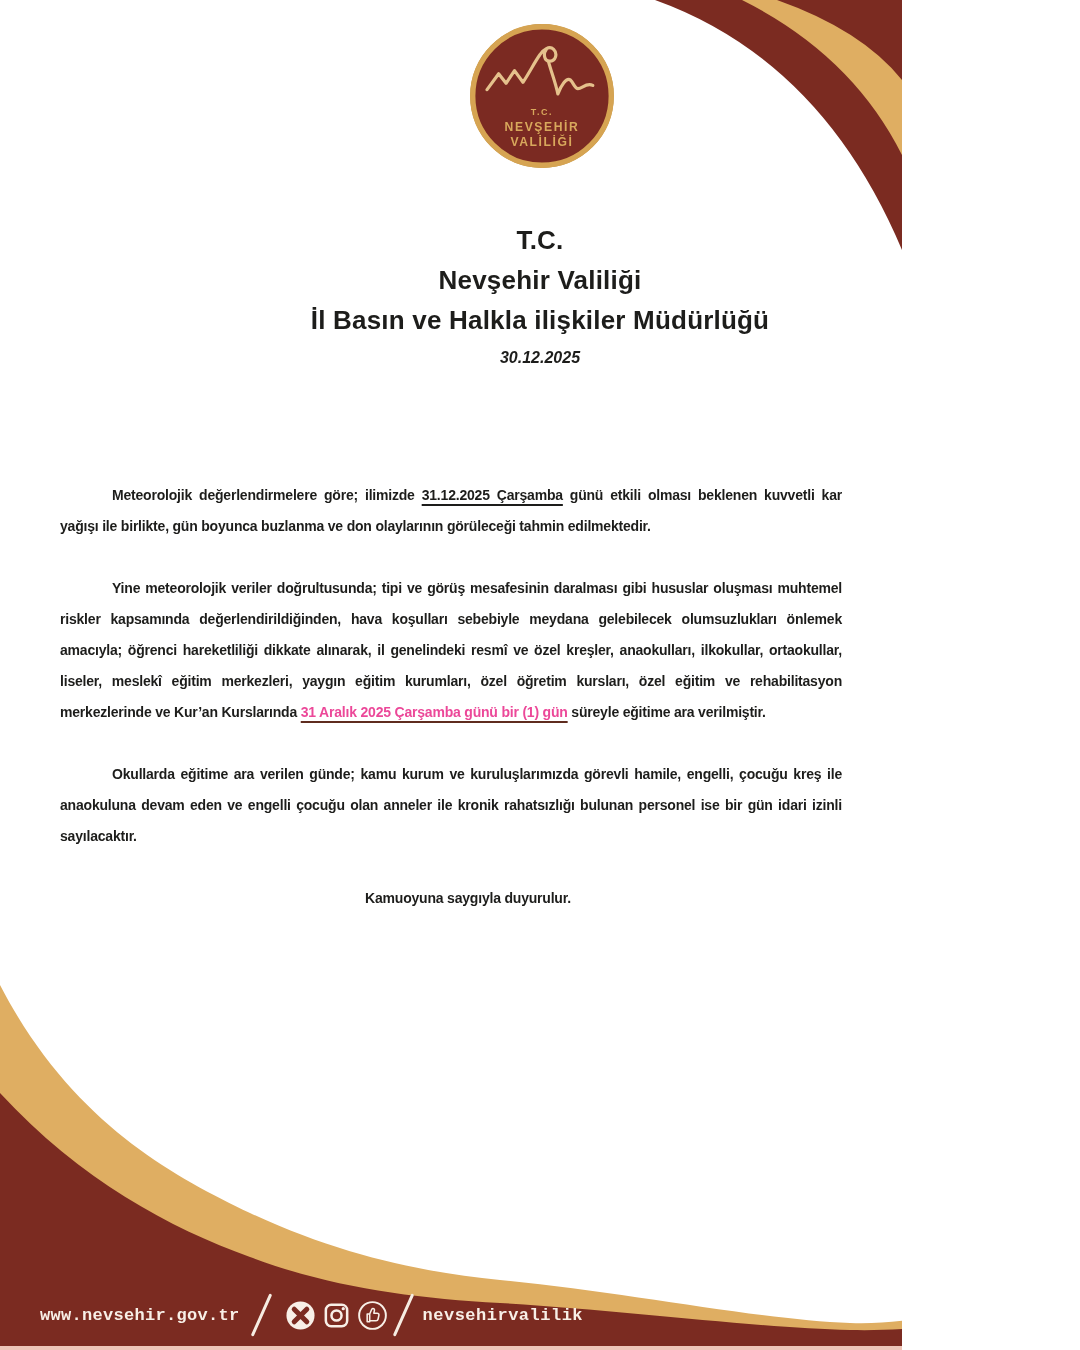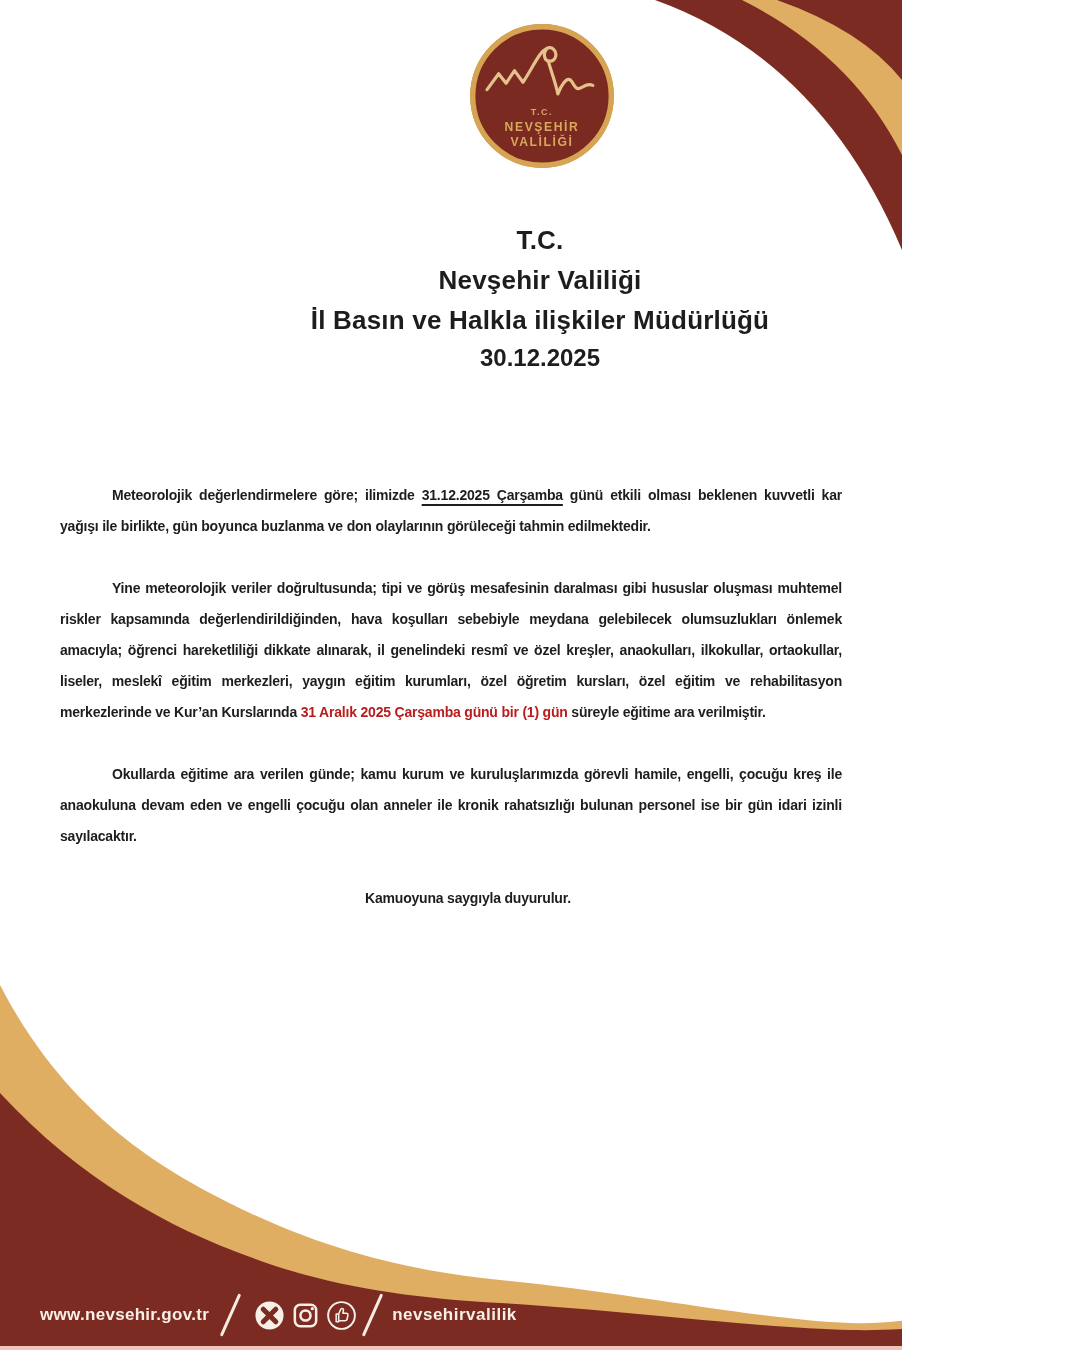--- a/index.html
+++ b/index.html
@@ -14,40 +14,40 @@
   .logo{position:absolute;left:468px;top:22px;width:148px;height:148px;}
   .logo text{fill:#d8a85c;font-family:"Liberation Sans","DejaVu Sans",sans-serif;
     font-weight:bold;text-anchor:middle;letter-spacing:1.5px;}
   .logo .lt1{font-size:8.5px;}
   .logo .lt2,.logo .lt3{font-size:11.5px;}
   
   .heading{position:absolute;left:0;top:220px;width:1080px;text-align:center;
     font-weight:bold;color:#1d1d1b;}
   .heading .h-line{font-size:26px;line-height:40px;letter-spacing:.2px;}
   .heading .doc-type{font-size:25px;line-height:36px;margin-top:36px;}
-  .heading .doc-date{font-size:24px;line-height:36px;}
+  .heading .doc-date{font-size:16px;line-height:36px;font-style:italic;}
   
   .body-text{position:absolute;left:60px;right:60px;top:480px;}
   .body-text p{
     margin:0 0 31px 0;font-size:14px;line-height:31px;font-weight:bold;
     text-align:justify;text-indent:52px;letter-spacing:-0.2px;color:#1d1d1b;
   }
   .body-text p.closing{margin-top:26px;text-indent:34px;text-align:center;}
   .body-text span.underline{
     text-decoration:underline;text-decoration-thickness:2px;text-underline-offset:4px;
   }
   .body-text span.accent-underline{
-    color:#b91c1c;text-decoration-thickness:2px;
+    color:#ec4899;text-decoration:underline;text-decoration-thickness:2px;
     text-underline-offset:4px;text-decoration-color:#5f2c1f;
   }
   
   .footer{
     position:absolute;left:0;bottom:6px;width:1080px;height:58px;
     display:flex;align-items:center;padding-left:40px;box-sizing:border-box;
-    color:#f8efe7;font-weight:bold;z-index:3;
+    color:#f8efe7;font-weight:bold;z-index:3;font-family:Liberation Mono, monospace;
   }
   .footer .site{font-size:17px;letter-spacing:.3px;}
   .footer .handle{font-size:17px;letter-spacing:.5px;}
   .slash{display:inline-block;width:3px;height:46px;background:#f6ece2;
     transform:rotate(24deg);border-radius:2px;}
   .slash.s1{margin:0 22px 0 20px;}
   .slash.s2{margin:0 18px 0 14px;}
   .icon-row{display:flex;align-items:center;gap:5px;}
   .icon-row svg{width:31px;height:31px;display:block;}
 </style>

